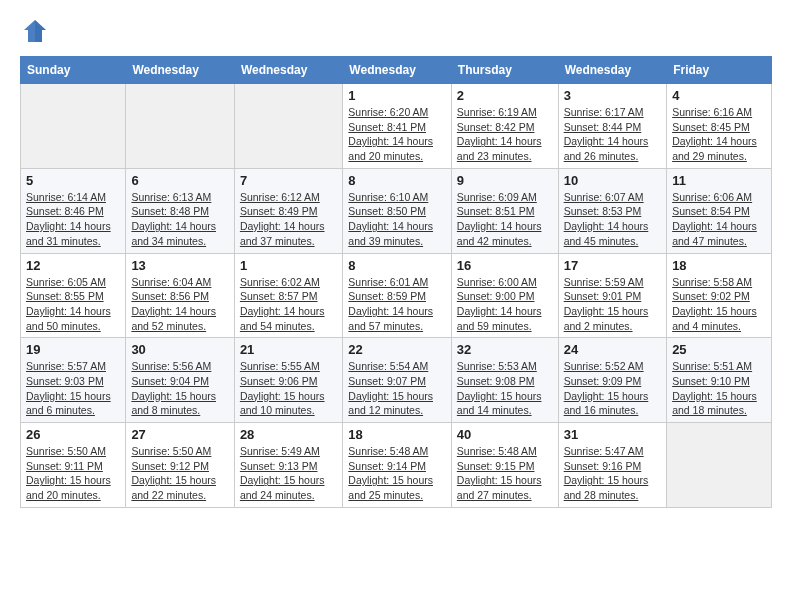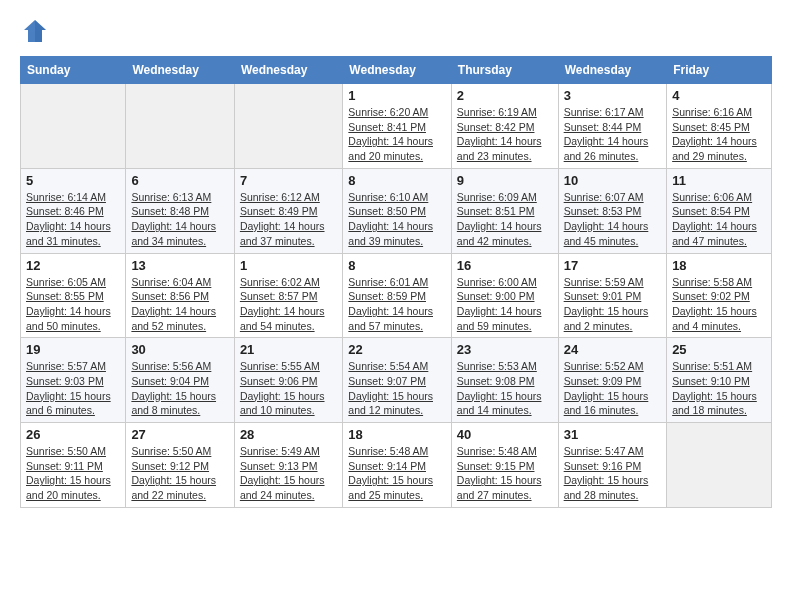--- a/index.html
+++ b/index.html
@@ -218,21 +218,21 @@
         </td>
         <td>
           <div class="day-number">21</div>
           <div class="day-detail">Sunrise: 5:55 AM<br>Sunset: 9:06 PM<br>Daylight: 15 hours<br>and 10 minutes.</div>
         </td>
         <td>
           <div class="day-number">22</div>
           <div class="day-detail">Sunrise: 5:54 AM<br>Sunset: 9:07 PM<br>Daylight: 15 hours<br>and 12 minutes.</div>
         </td>
         <td>
-          <div class="day-number">23</div>
+          <div class="day-number">32</div>
           <div class="day-detail">Sunrise: 5:53 AM<br>Sunset: 9:08 PM<br>Daylight: 15 hours<br>and 14 minutes.</div>
         </td>
         <td>
           <div class="day-number">24</div>
           <div class="day-detail">Sunrise: 5:52 AM<br>Sunset: 9:09 PM<br>Daylight: 15 hours<br>and 16 minutes.</div>
         </td>
         <td>
           <div class="day-number">25</div>
           <div class="day-detail">Sunrise: 5:51 AM<br>Sunset: 9:10 PM<br>Daylight: 15 hours<br>and 18 minutes.</div>
         </td>

